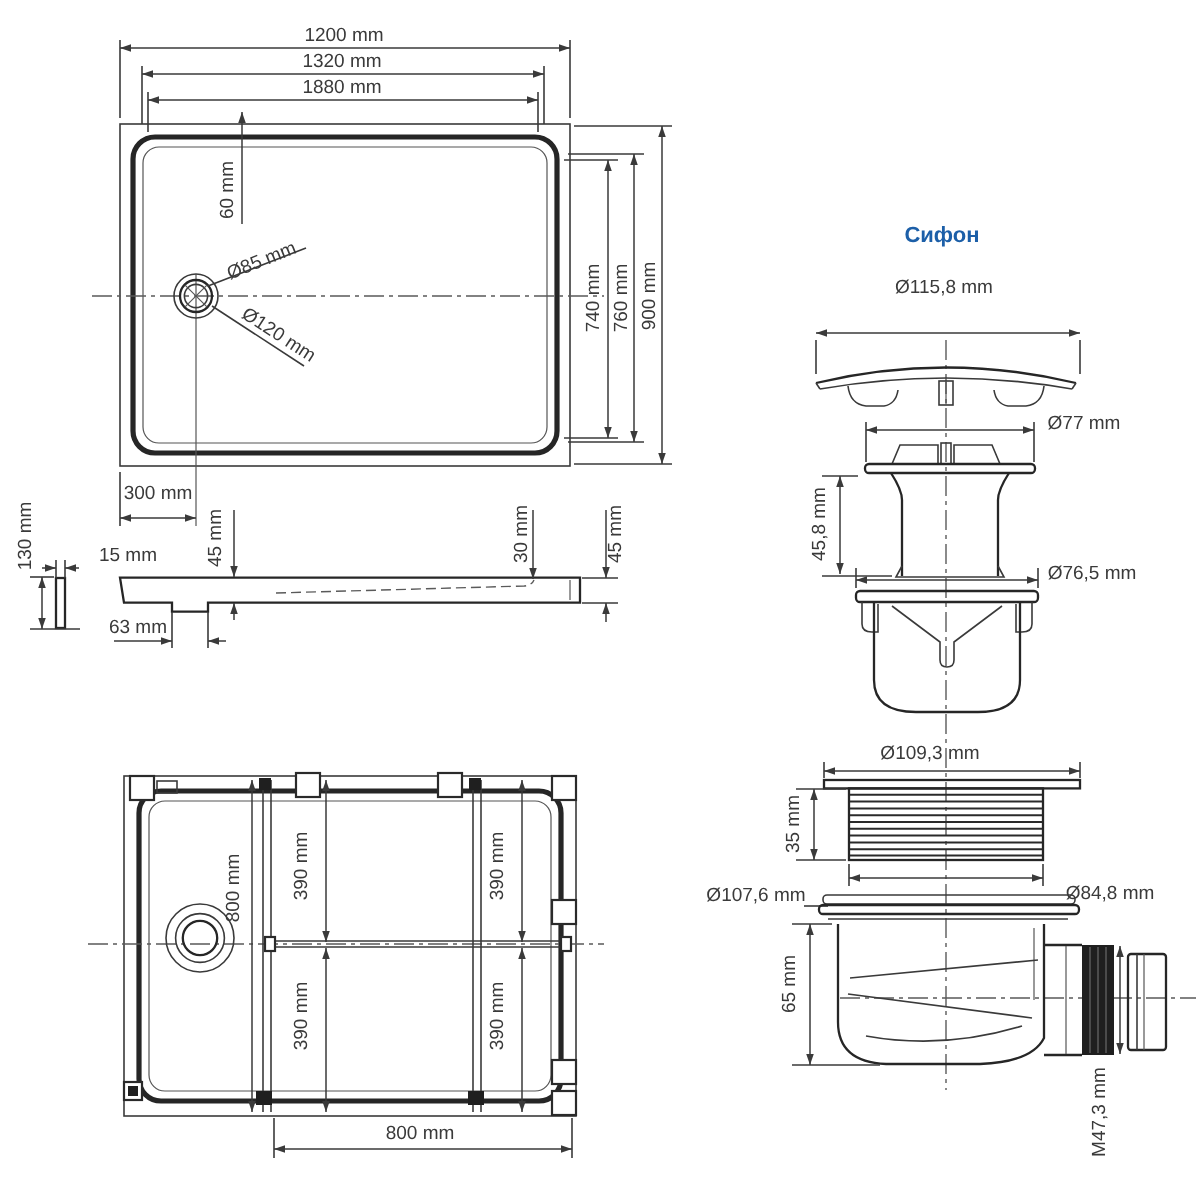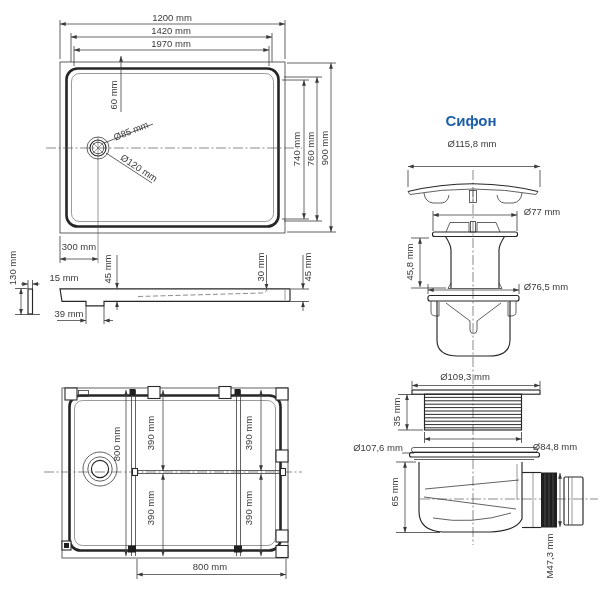--- a/index.html
+++ b/index.html
@@ -14,21 +14,21 @@
   .dimln{fill:none;stroke:var(--line);stroke-width:.75;}
   .cl{fill:none;stroke:#5a5a5a;stroke-width:.7;stroke-dasharray:10 2.5 2 2.5;}
   .dash{fill:none;stroke:#5a5a5a;stroke-width:.7;stroke-dasharray:5 2.5;}
   .wsq{fill:#fff;stroke:#2a2a2a;stroke-width:1.1;}
   .dark{fill:#1f1f1f;stroke:none;}
   .thr{stroke:#2a2a2a;stroke-width:1;}
   .dim{position:absolute;transform:translate(-50%,-50%);font-size:9.5px;line-height:1;color:var(--line);white-space:nowrap;}
   .dim.v{transform:translate(-50%,-50%) rotate(-90deg);}
   .dim.rneg{transform:translate(-50%,-50%) rotate(-22deg);}
   .dim.rpos{transform:translate(-50%,-50%) rotate(33deg);}
-  .sec-title{position:absolute;font-weight:bold;font-size:15px;color:var(--accent);white-space:nowrap;}
+  .sec-title{position:absolute;font-weight:bold;font-size:11px;color:var(--accent);white-space:nowrap;}
   .sec-title.center{transform:translateX(-50%);}
 </style>
 </head>
 <body>
 
 <div id="canvas">
 
 <svg id="drawing" width="600" height="600" viewBox="0 0 600 600">
   <defs>
     <marker id="arr" viewBox="0 0 8 8" refX="7.6" refY="4" markerWidth="8" markerHeight="8" orient="auto-start-reverse">
@@ -252,36 +252,36 @@
       <line x1="572" y1="477" x2="572" y2="525" class="thin"></line>
       <line x1="560" y1="473" x2="560" y2="527" class="dimln" marker-start="url(#arr)" marker-end="url(#arr)"></line>
       <line x1="396" y1="462" x2="416" y2="462" class="ln"></line>
       <line x1="396" y1="532.5" x2="440" y2="532.5" class="ln"></line>
       <line x1="405" y1="462" x2="405" y2="532.5" class="dimln" marker-start="url(#arr)" marker-end="url(#arr)"></line>
     </g>
   </g>
 </svg>
 
   <span class="dim" style="left:172px;top:18px">1200 mm</span>
-  <span class="dim" style="left:171px;top:31px">1420 mm</span>
-  <span class="dim" style="left:171px;top:44px">1970 mm</span>
+  <span class="dim" style="left:171px;top:31px">1320 mm</span>
+  <span class="dim" style="left:171px;top:44px">1880 mm</span>
   <span class="dim v" style="left:114px;top:95px">60 mm</span>
   <span class="dim rneg" style="left:131px;top:131px">Ø85 mm</span>
   <span class="dim rpos" style="left:139px;top:168px">Ø120 mm</span>
   <span class="dim v" style="left:297px;top:149px">740 mm</span>
   <span class="dim v" style="left:311px;top:149px">760 mm</span>
   <span class="dim v" style="left:325px;top:148px">900 mm</span>
   <span class="dim" style="left:79px;top:247px">300 mm</span>
 
   <span class="dim v" style="left:13px;top:268px">130 mm</span>
   <span class="dim" style="left:64px;top:278px">15 mm</span>
   <span class="dim v" style="left:108px;top:269px">45 mm</span>
   <span class="dim v" style="left:261px;top:267px">30 mm</span>
   <span class="dim v" style="left:308px;top:267px">45 mm</span>
-  <span class="dim" style="left:69px;top:314px">39 mm</span>
+  <span class="dim" style="left:69px;top:314px">63 mm</span>
 
   <span class="dim v" style="left:117px;top:444px">800 mm</span>
   <span class="dim v" style="left:151px;top:433px">390 mm</span>
   <span class="dim v" style="left:249px;top:433px">390 mm</span>
   <span class="dim v" style="left:151px;top:508px">390 mm</span>
   <span class="dim v" style="left:249px;top:508px">390 mm</span>
   <span class="dim" style="left:210px;top:567px">800 mm</span>
 
   <span class="sec-title center" style="left:471px;top:112px">Сифон</span>
   <span class="dim" style="left:472px;top:144px">Ø115,8 mm</span>

